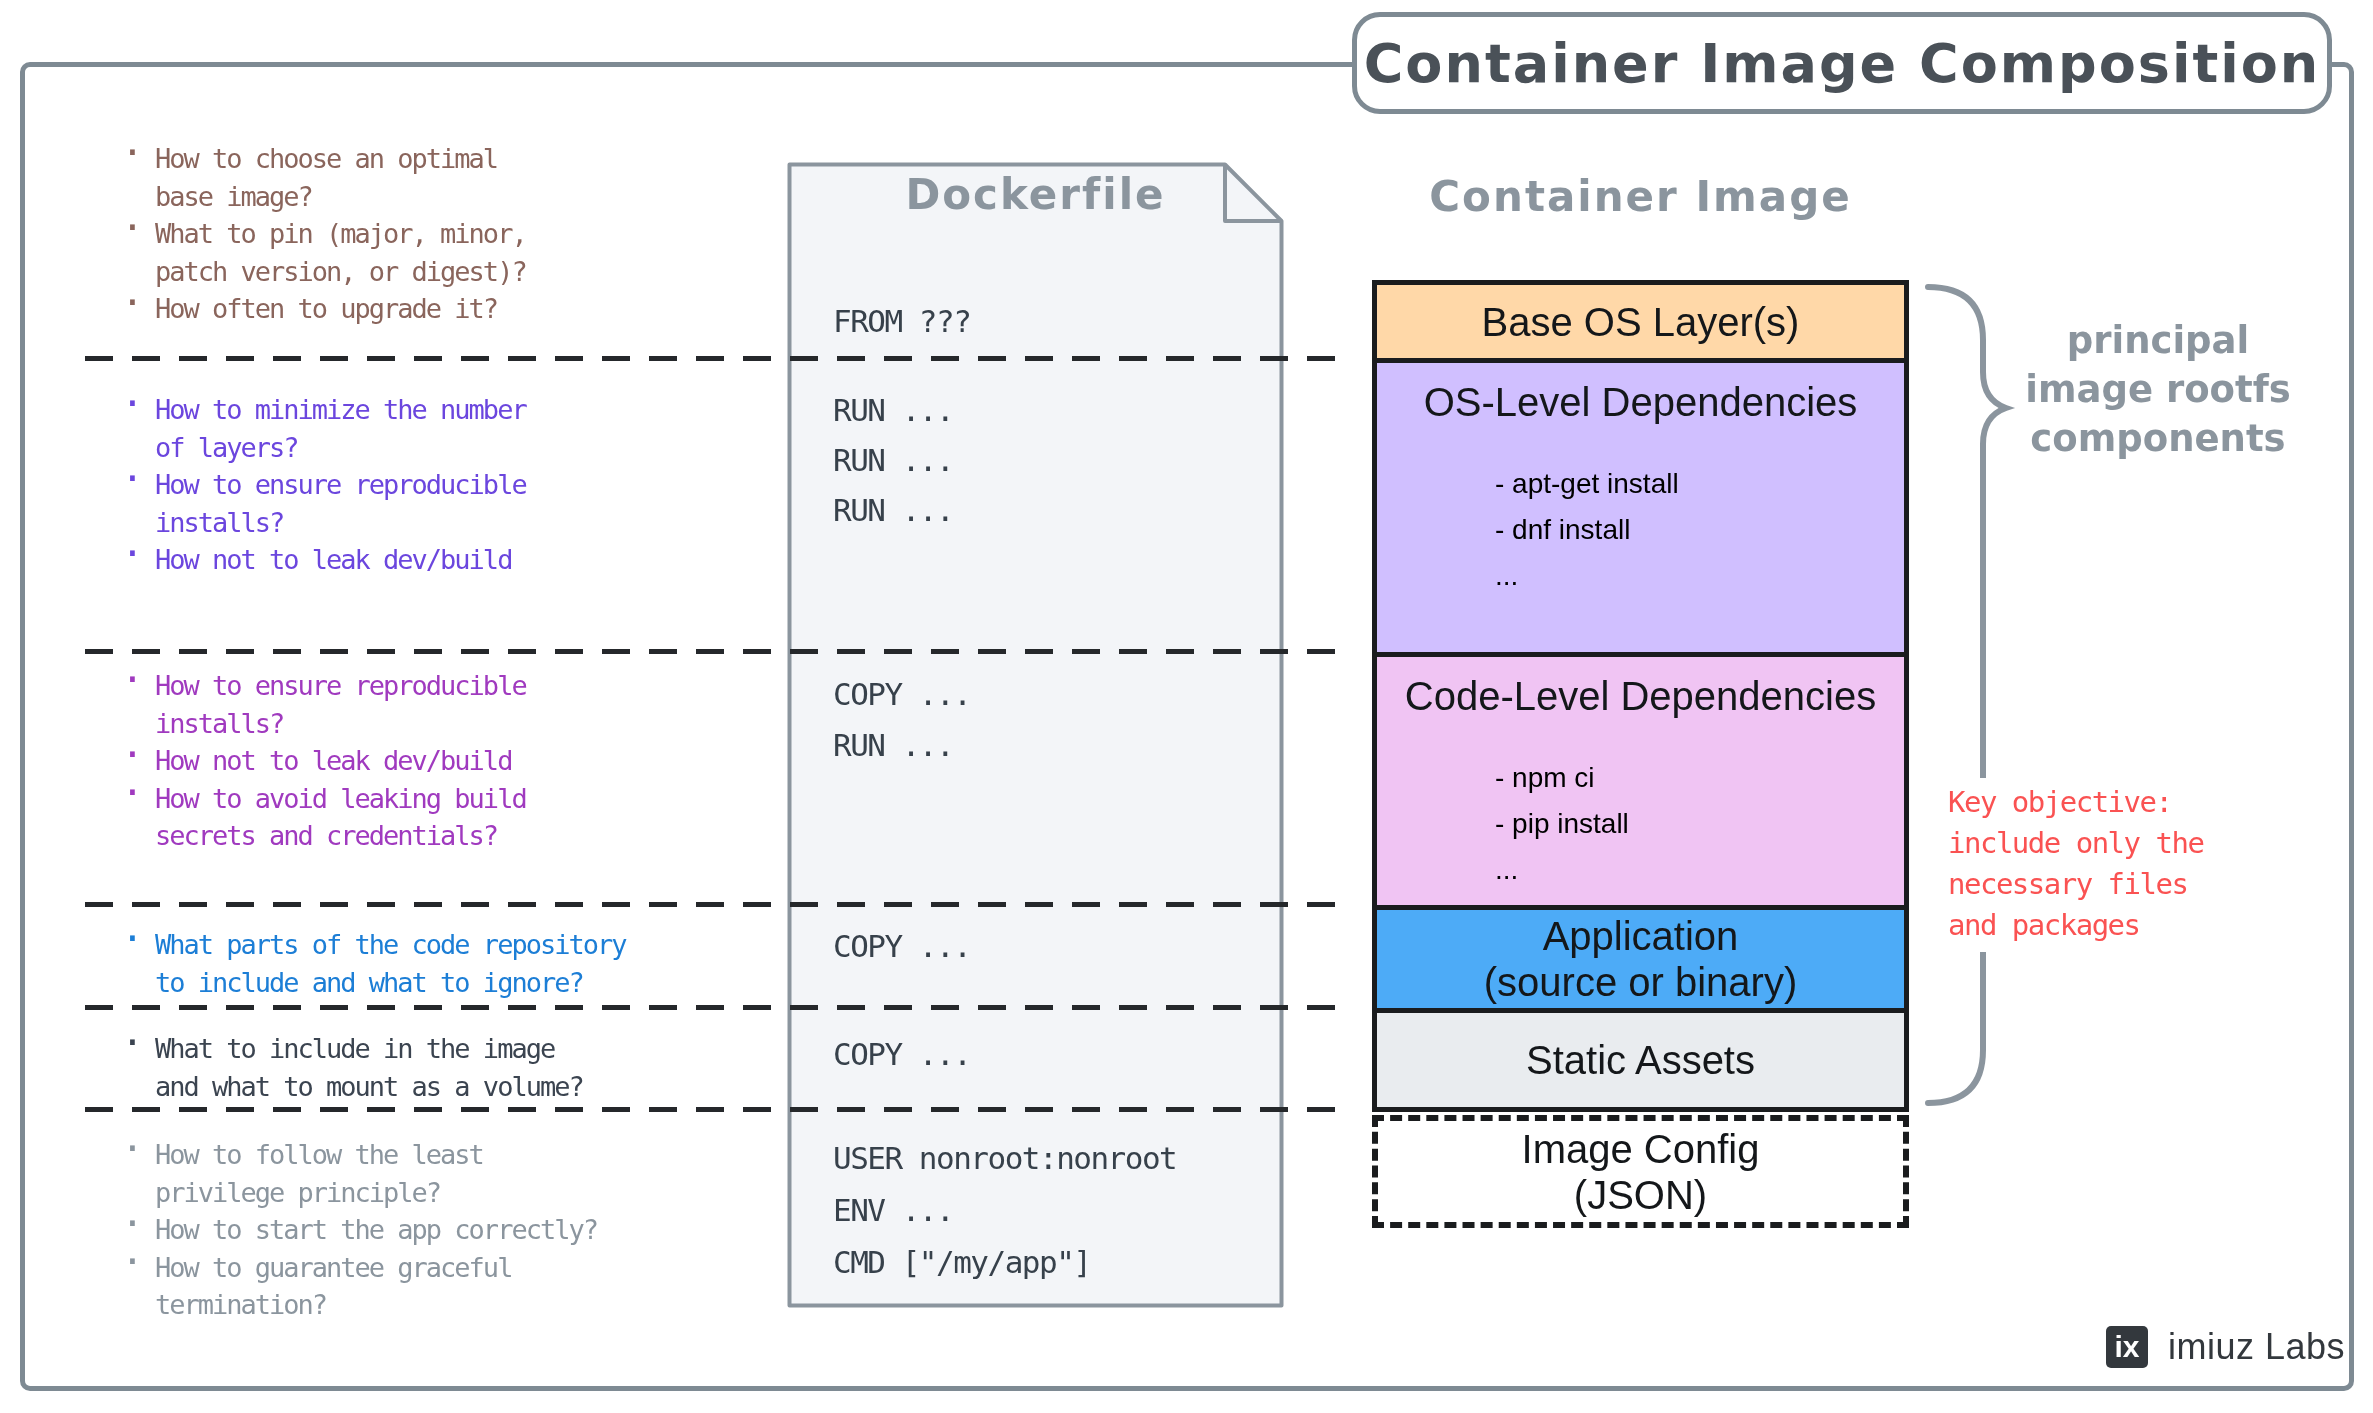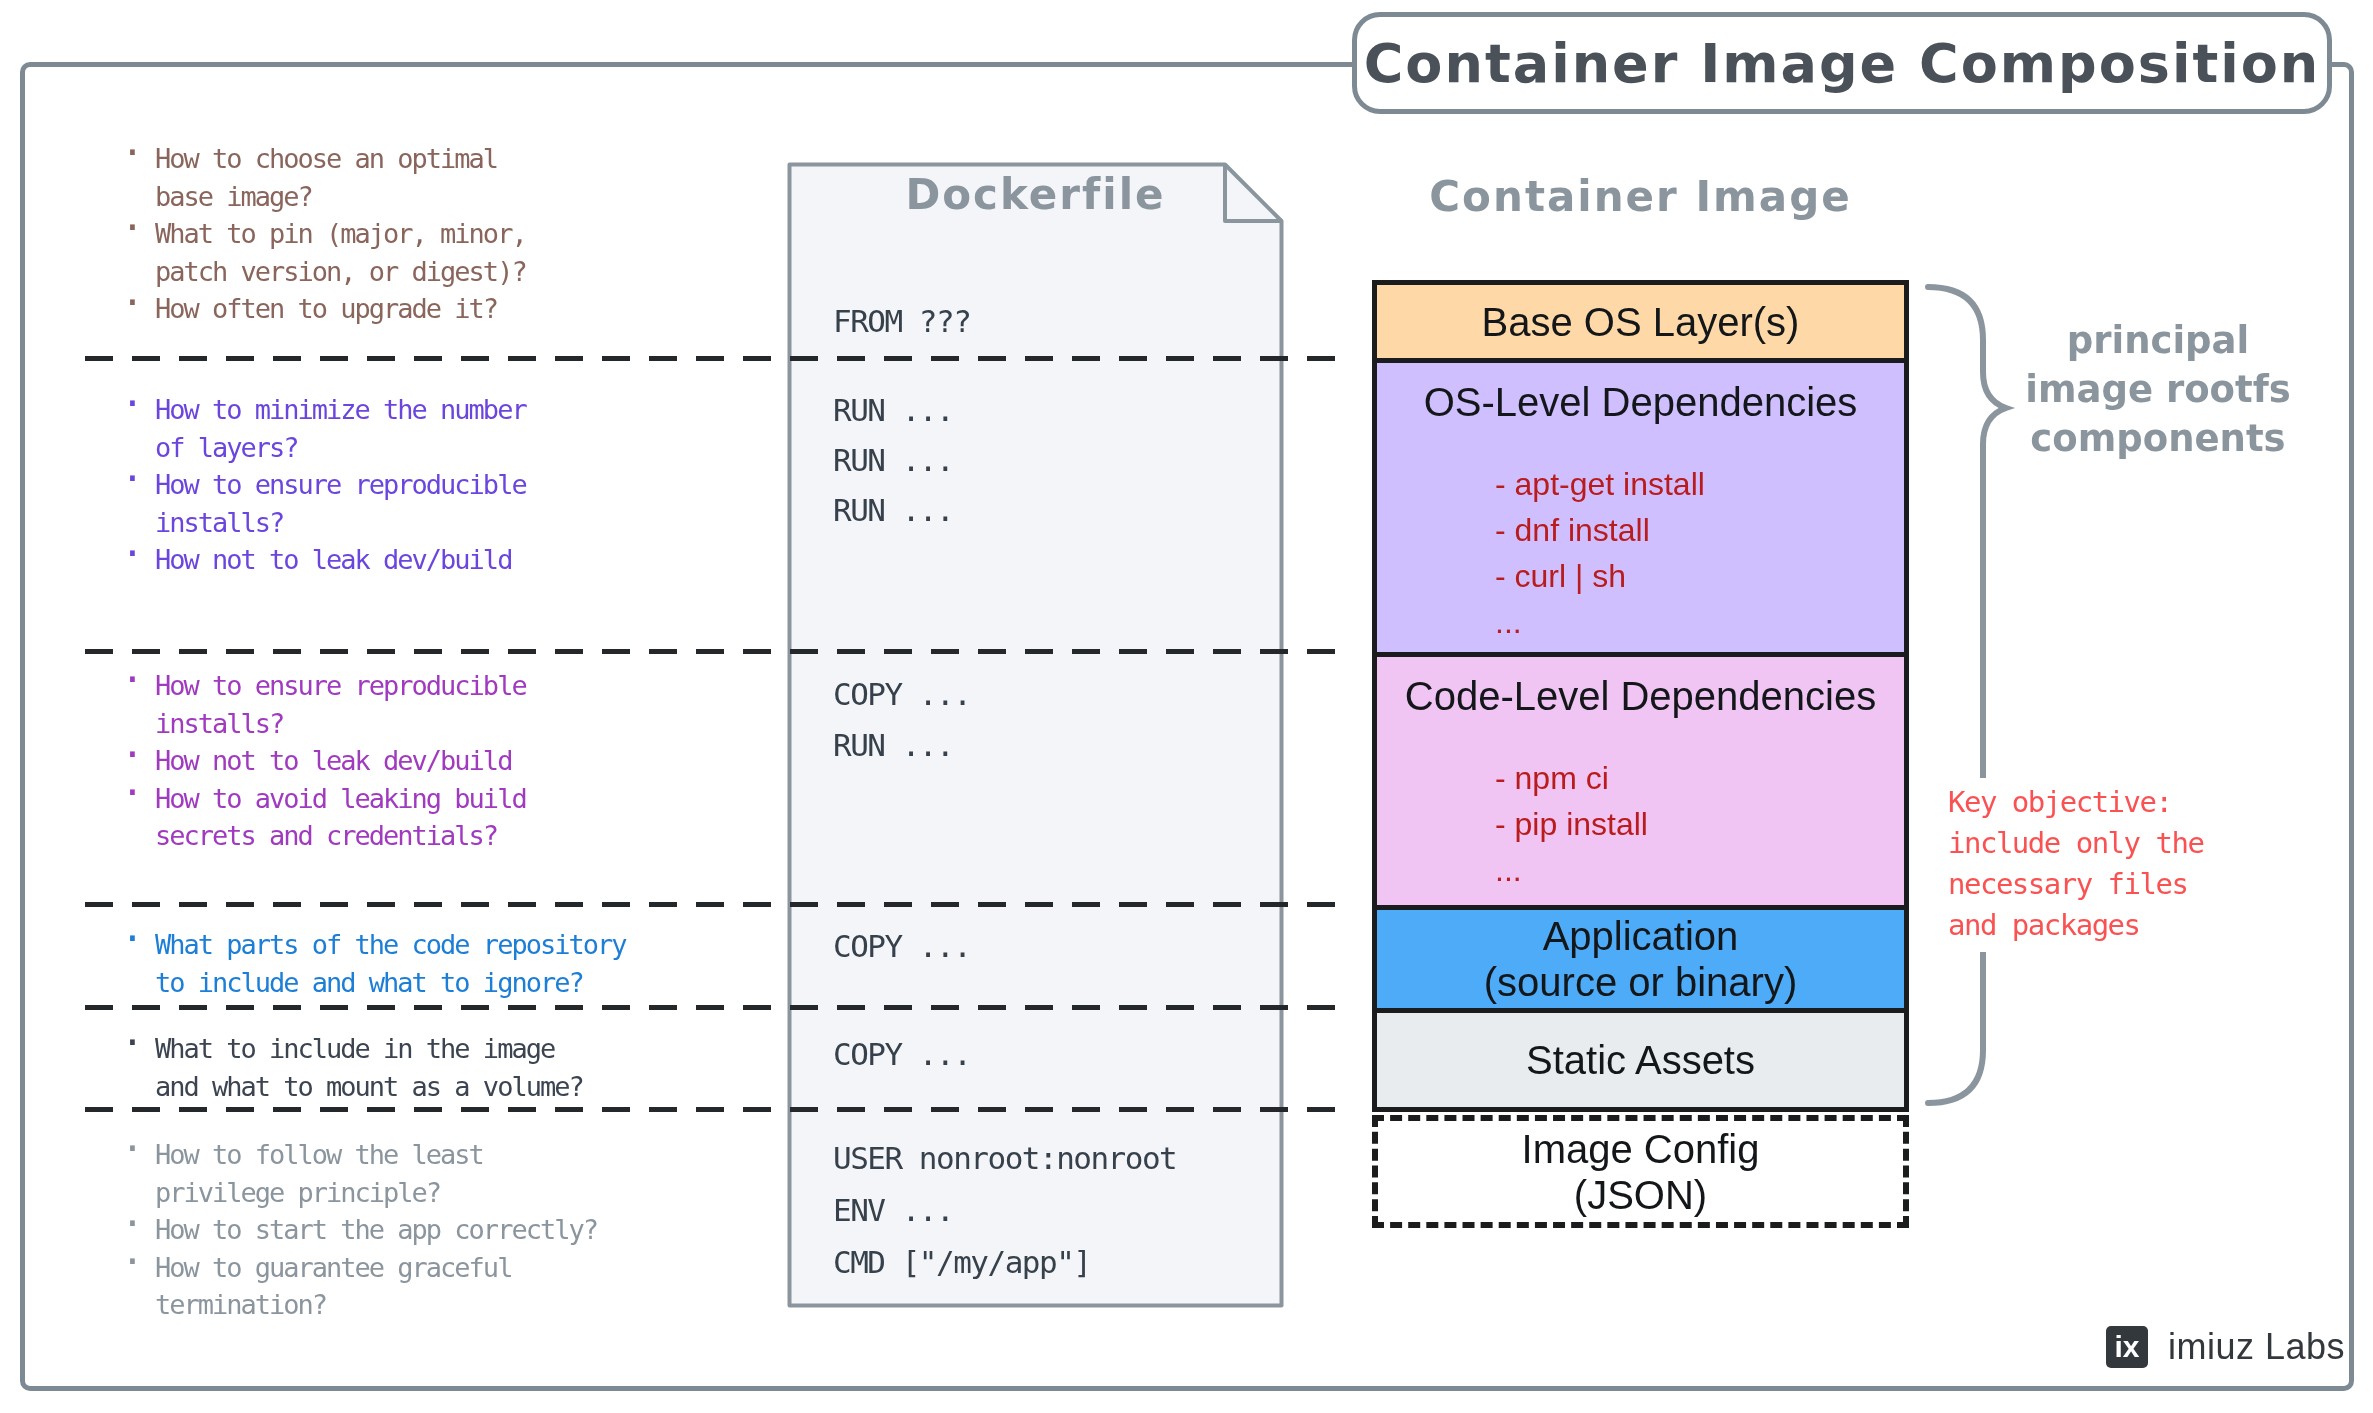--- a/index.html
+++ b/index.html
@@ -46,21 +46,21 @@
 
   
   .stack-title { position: absolute; left: 1372px; top: 172px; width: 537px; text-align: center;
                  font-size: 42px; color: #8B959E; letter-spacing: 2px; z-index: 4; }
   .layer { position: absolute; left: 1372px; width: 537px; border: 5px solid #1A1C1E;
            display: flex; flex-direction: column; z-index: 4; }
   .layer.dashed { border: 6px dashed #1A1C1E; background: transparent !important; }
   .layer.centered { justify-content: center; }
   .ltitle { text-align: center; font-size: 40px; color: #14171A; line-height: 46px; }
   .layer.titled .ltitle { margin-top: 16px; }
-  .litems { margin: 36px 0 0 118px; font-size: 32px; line-height: 46px; color: #b91c1c; }
+  .litems { margin: 36px 0 0 118px; font-size: 28px; line-height: 46px; color: #000000; }
   .ly0 { top: 280px; height: 83px; }
   .ly1 { top: 358px; height: 299px; }
   .ly2 { top: 652px; height: 258px; }
   .ly3 { top: 905px; height: 108px; }
   .ly4 { top: 1008px; height: 104px; }
   .ly5 { top: 1115px; height: 113px; }
 
   
   .brace-svg { position: absolute; left: 1900px; top: 270px; z-index: 4; }
   .principal { position: absolute; left: 2008px; top: 316px; width: 300px; text-align: center;
@@ -157,21 +157,20 @@
         <div>Base OS Layer(s)</div>
       </div>
     </div>
     <div class="layer ly1 titled" style="background: rgb(208, 191, 255);">
       <div class="ltitle">
         <div>OS-Level Dependencies</div>
       </div>
       <div class="litems">
         <div>- apt-get install</div>
         <div>- dnf install</div>
-        <div>- curl | sh</div>
         <div>...</div>
       </div>
     </div>
     <div class="layer ly2 titled" style="background: rgb(240, 196, 243);">
       <div class="ltitle">
         <div>Code-Level Dependencies</div>
       </div>
       <div class="litems">
         <div>- npm ci</div>
         <div>- pip install</div>

